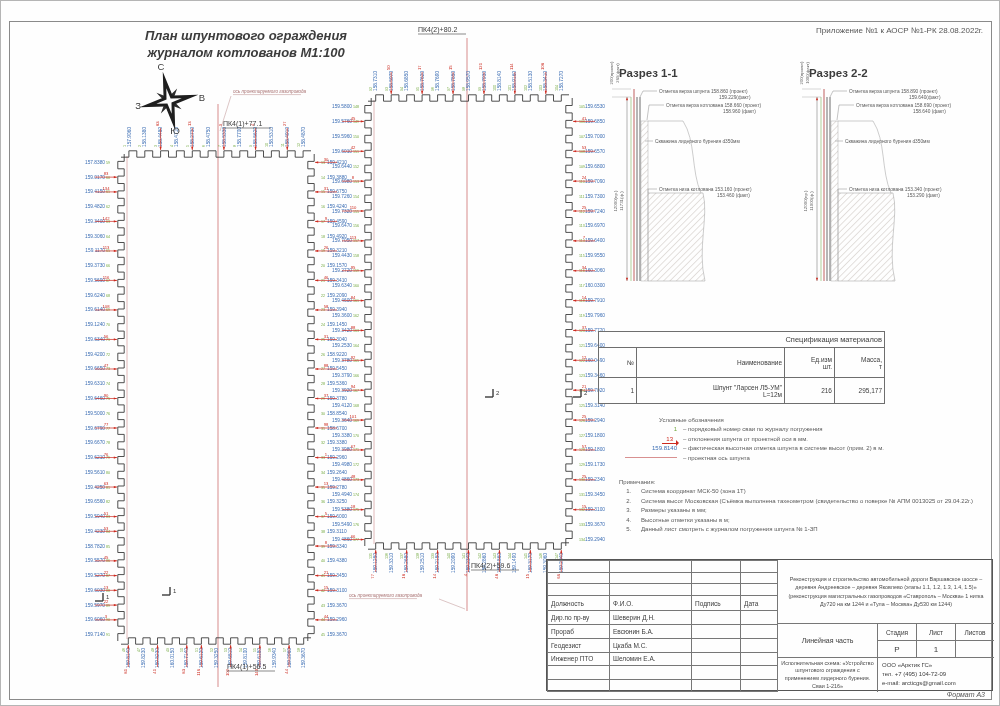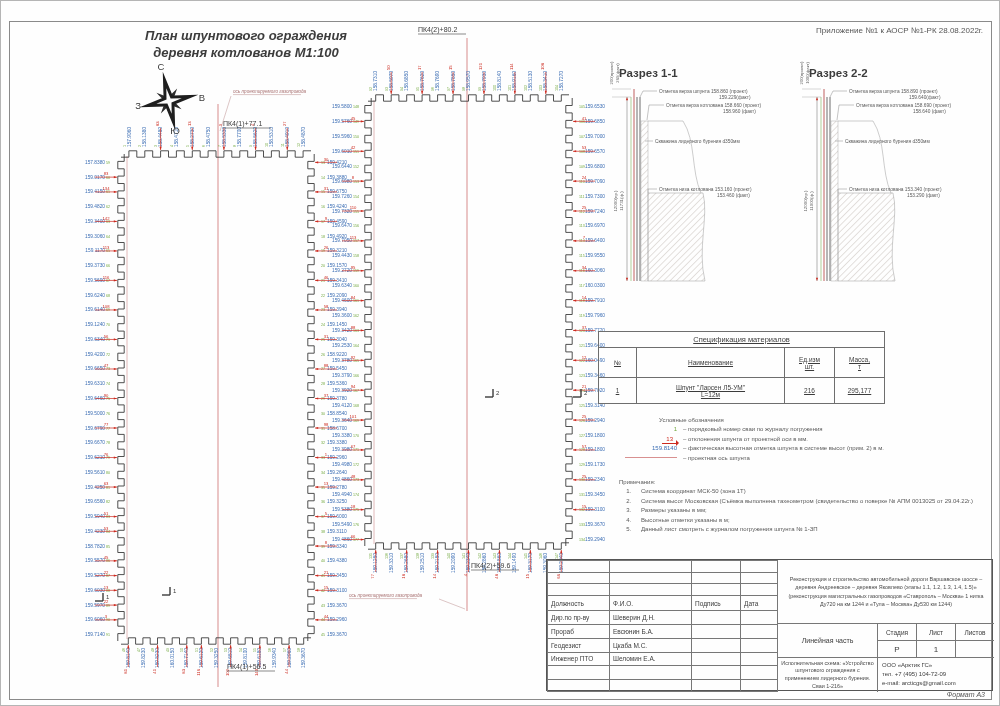--- a/index.html
+++ b/index.html
@@ -5,21 +5,21 @@
   * { box-sizing: border-box; margin: 0; padding: 0; }
   html,body { background:#fff; }
   body { width:1000px; height:706px; position:relative; font-family:"Liberation Sans", sans-serif; color:#444; overflow:hidden; }
   .page { position:absolute; inset:0; border:1px solid #b5b5b5; background:#fefefe; }
   .frame { position:absolute; left:8px; top:20px; right:7px; bottom:5px; border:1px solid #8a8a8a; }
   #drawing { position:absolute; left:0; top:0; width:1000px; height:706px; }
   .appendix { position:absolute; top:25px; right:16px; font-size:8px; color:#555; }
   .sheet-title { position:absolute; left:110px; top:27px; width:270px; text-align:center; font-size:13px; font-weight:bold; color:#3c3c3c; line-height:1.3;font-style:italic; }
   
   .spec { position:absolute; left:597px; top:330px; width:286px; border-collapse:collapse; font-size:6.5px; color:#3c3c3c; table-layout:fixed; }
-  .spec td, .spec th { border:1px solid #6e6e6e; text-align:center; vertical-align:middle; padding:1px 2px; font-weight:normal; white-space:pre-line;text-decoration:underline; }
+  .spec td, .spec th { border:1px solid #6e6e6e; text-align:right; vertical-align:middle; padding:1px 2px; font-weight:normal; white-space:pre-line; }
   .spec .t { font-size:7.5px; height:16px; }
   .spec .hd { height:30px; }
   .spec .dr { height:26px; }
   
   .legend { position:absolute; left:596px; top:416px; width:390px; font-size:6px; color:#5a5a5a; }
   .legend .lt { margin-left:62px; margin-bottom:3px; }
   .lg-row { display:flex; align-items:center; margin-bottom:3.5px; }
   .lg-sample { width:86px; text-align:right; padding-right:6px; flex:none; }
   .lg-green { color:#71a83c; }
   .lg-blue { color:#3c6eb4; }
@@ -800,21 +800,21 @@
         <text x="848" y="190" font-size="4.8" fill="#5a5a5a" text-anchor="start" font-family="Liberation Sans, sans-serif">Отметка низа котлована 153.340 (проект)</text>
         <text x="906" y="196" font-size="4.8" fill="#5a5a5a" text-anchor="start" font-family="Liberation Sans, sans-serif">153.290 (факт)</text>
         <polyline points="846,188 837,188 837,192" fill="none" stroke="#888" stroke-width="0.5"></polyline>
       </g>
     </svg>
 
   <div class="appendix">Приложение №1 к АОСР №1-РК 28.08.2022г.</div>
 
   <div class="sheet-title">
     <div>План шпунтового ограждения</div>
-    <div>деревня котлованов М1:100</div>
+    <div>журналом котлованов М1:100</div>
   </div>
 
   <table class="spec">
     <colgroup>
         <col style="width:38px">
         <col style="width:148px">
         <col style="width:50px">
         <col style="width:50px">
       </colgroup>
     <tbody>

